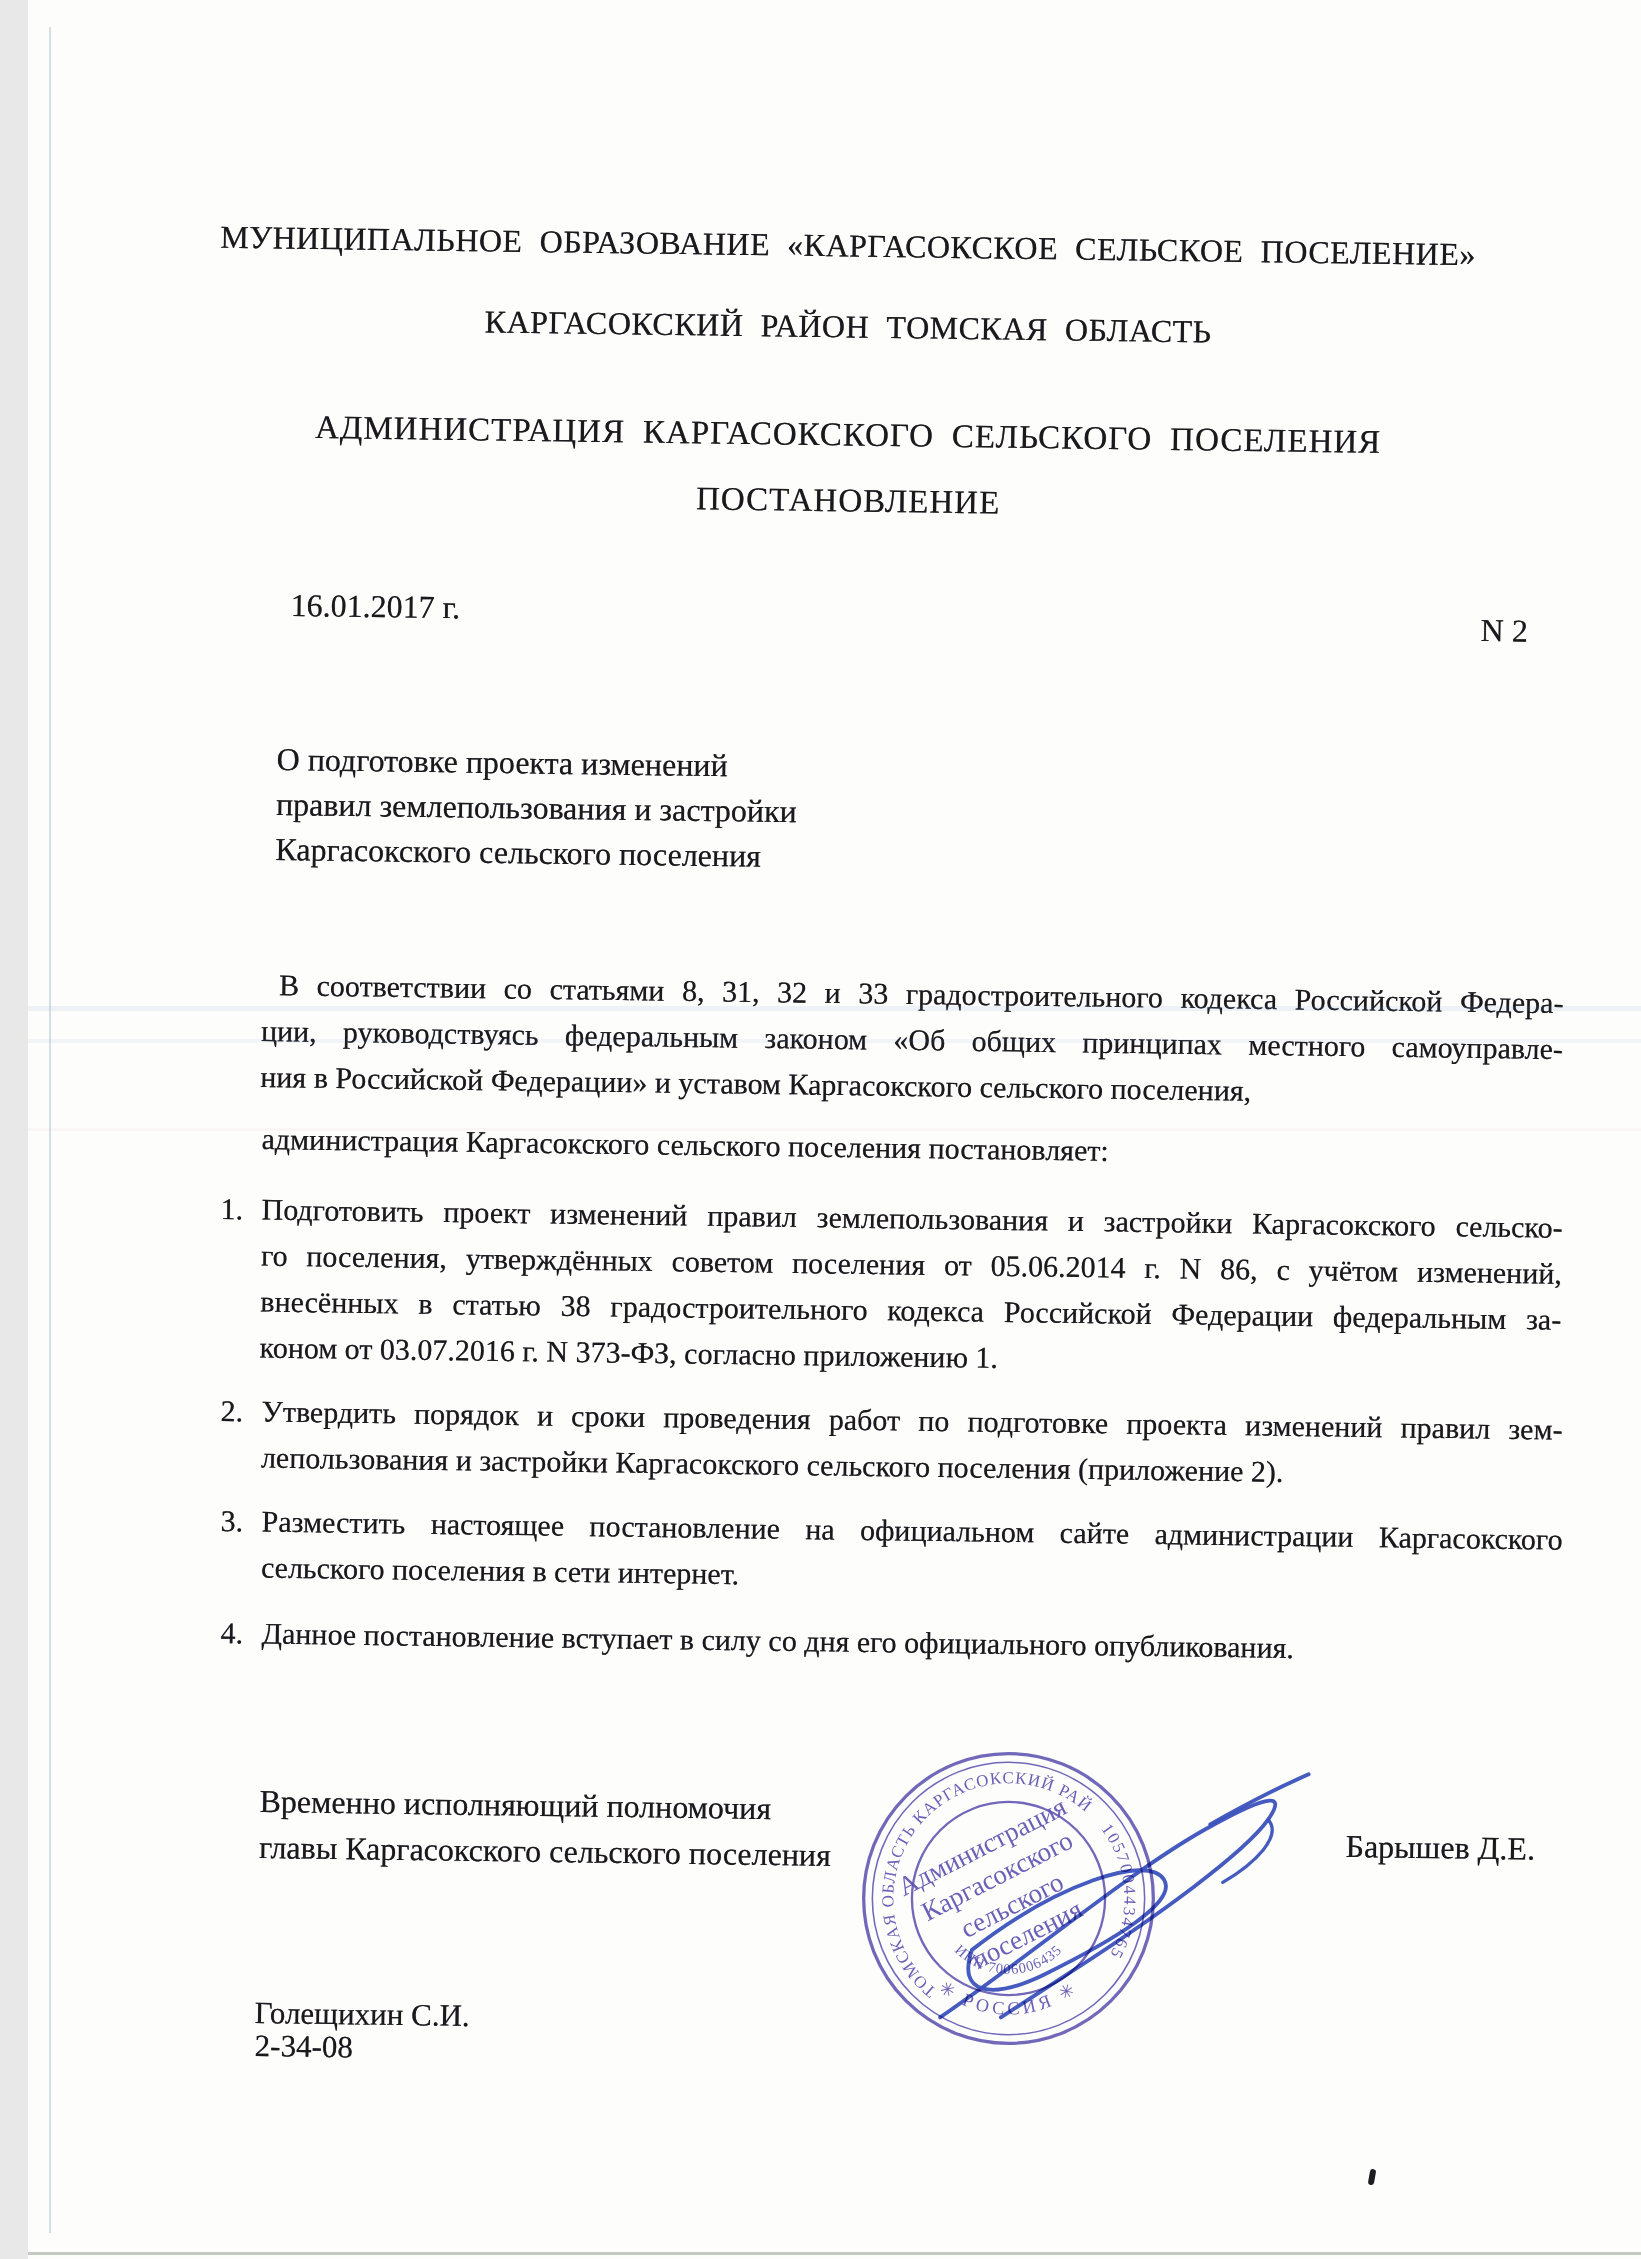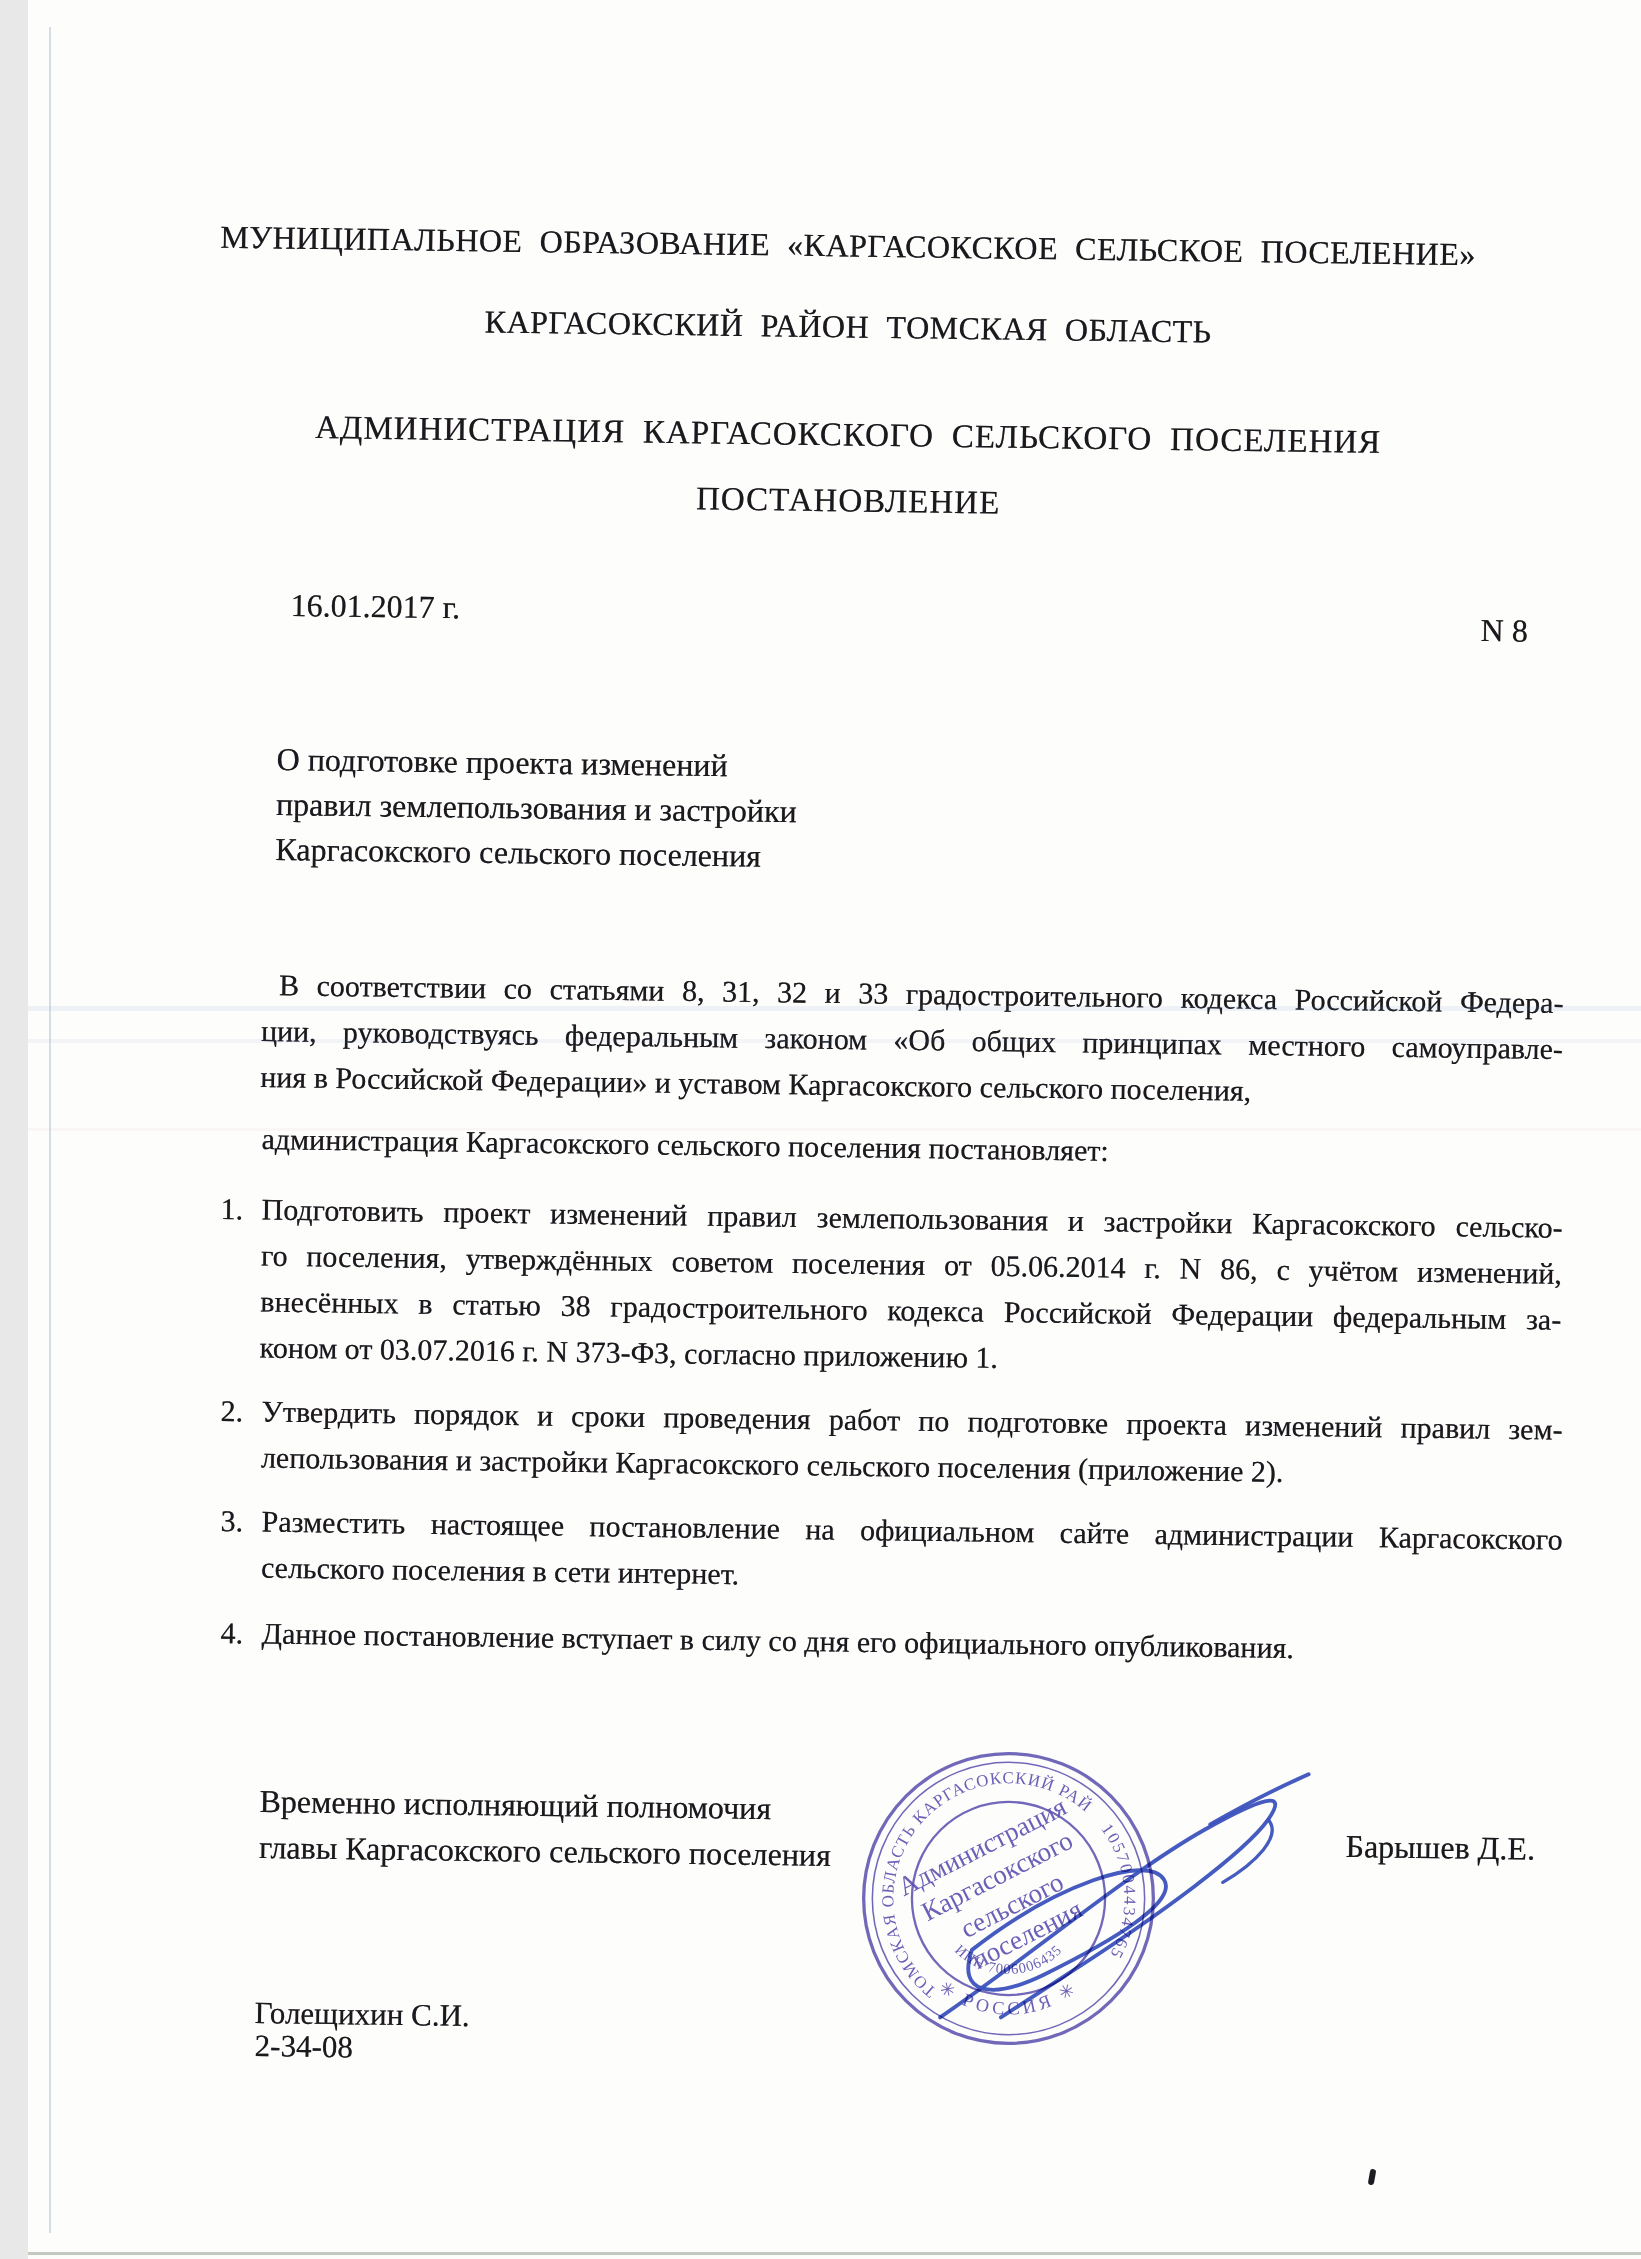--- a/index.html
+++ b/index.html
@@ -53,21 +53,21 @@
 <body>
 
 <div class="page">
 
   <div class="blk hdr" style="top:216px">МУНИЦИПАЛЬНОЕ ОБРАЗОВАНИЕ «КАРГАСОКСКОЕ СЕЛЬСКОЕ ПОСЕЛЕНИЕ»</div>
   <div class="blk hdr" style="top:297px">КАРГАСОКСКИЙ РАЙОН ТОМСКАЯ ОБЛАСТЬ</div>
   <div class="blk hdr hdr3" style="top:405px">АДМИНИСТРАЦИЯ КАРГАСОКСКОГО СЕЛЬСКОГО ПОСЕЛЕНИЯ</div>
   <div class="blk hdr hdr4" style="top:471px">ПОСТАНОВЛЕНИЕ</div>
 
   <div class="blk meta" style="left:263px;top:587px">16.01.2017 г.</div>
-  <div class="blk meta" style="left:1453px;top:612px">N 8</div>
+  <div class="blk meta" style="left:1453px;top:612px">N 2</div>
 
   <div class="blk subject wrapblk" style="left:249px;top:737px;width:676px">
     <div>О подготовке проекта изменений</div>
     <div>правил землепользования и застройки</div>
     <div>Каргасокского сельского поселения</div>
   </div>
 
   <div class="blk body-text preamble wrapblk" style="top:962px">
     <div class="jl indent1">В соответствии со статьями 8, 31, 32 и 33 градостроительного кодекса Российской Федера-</div>
     <div class="jl">ции, руководствуясь федеральным законом «Об общих принципах местного самоуправле-</div>

